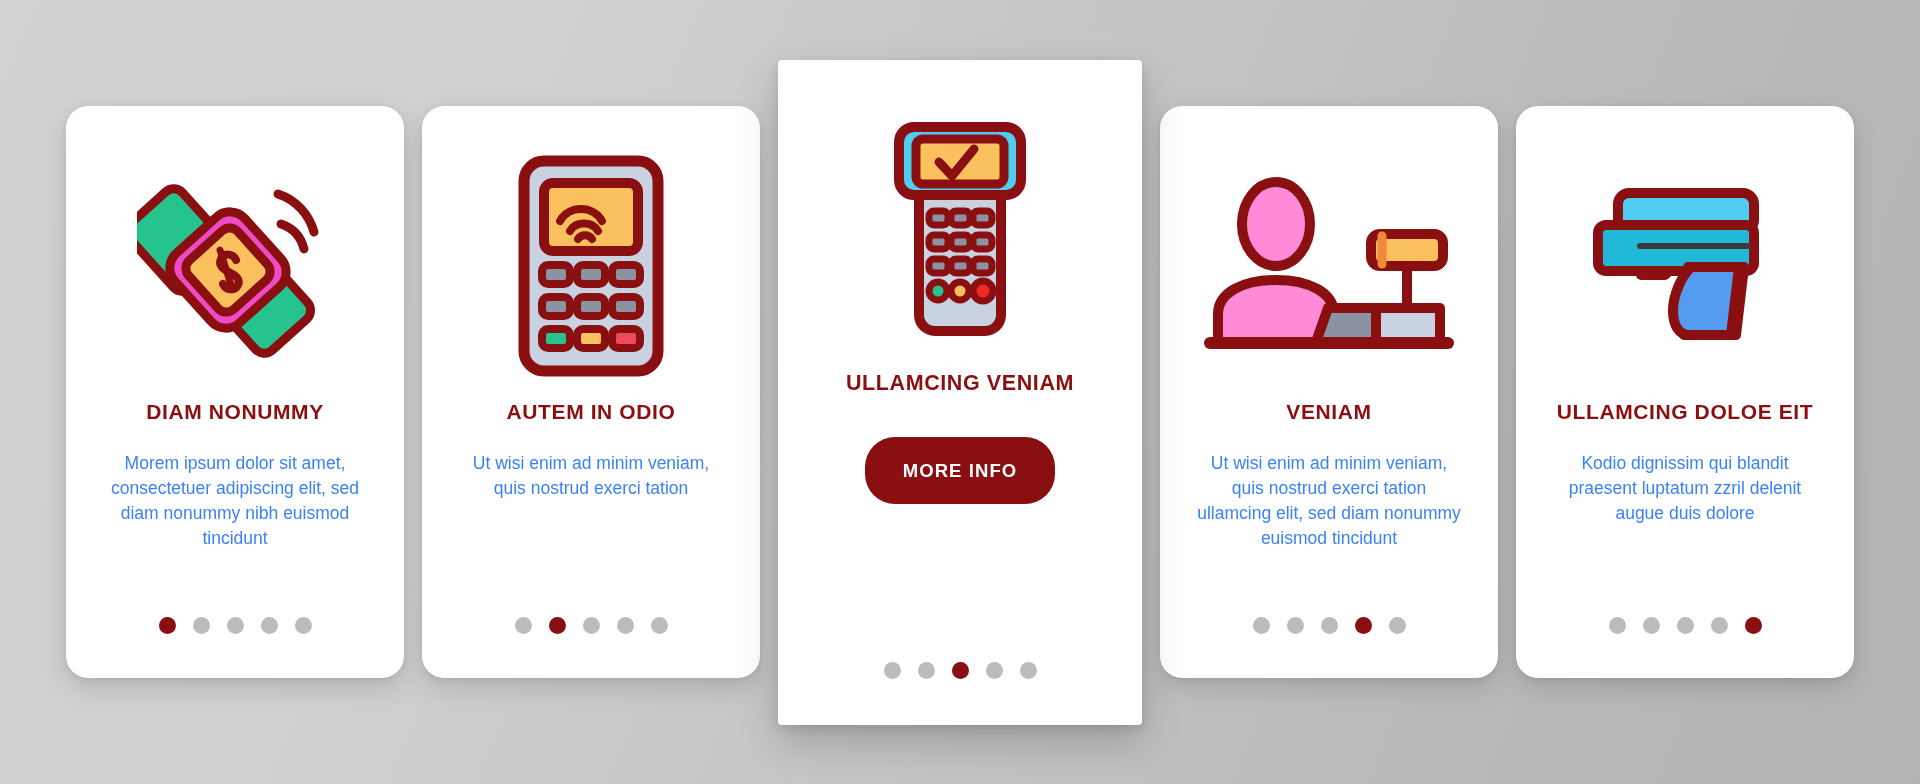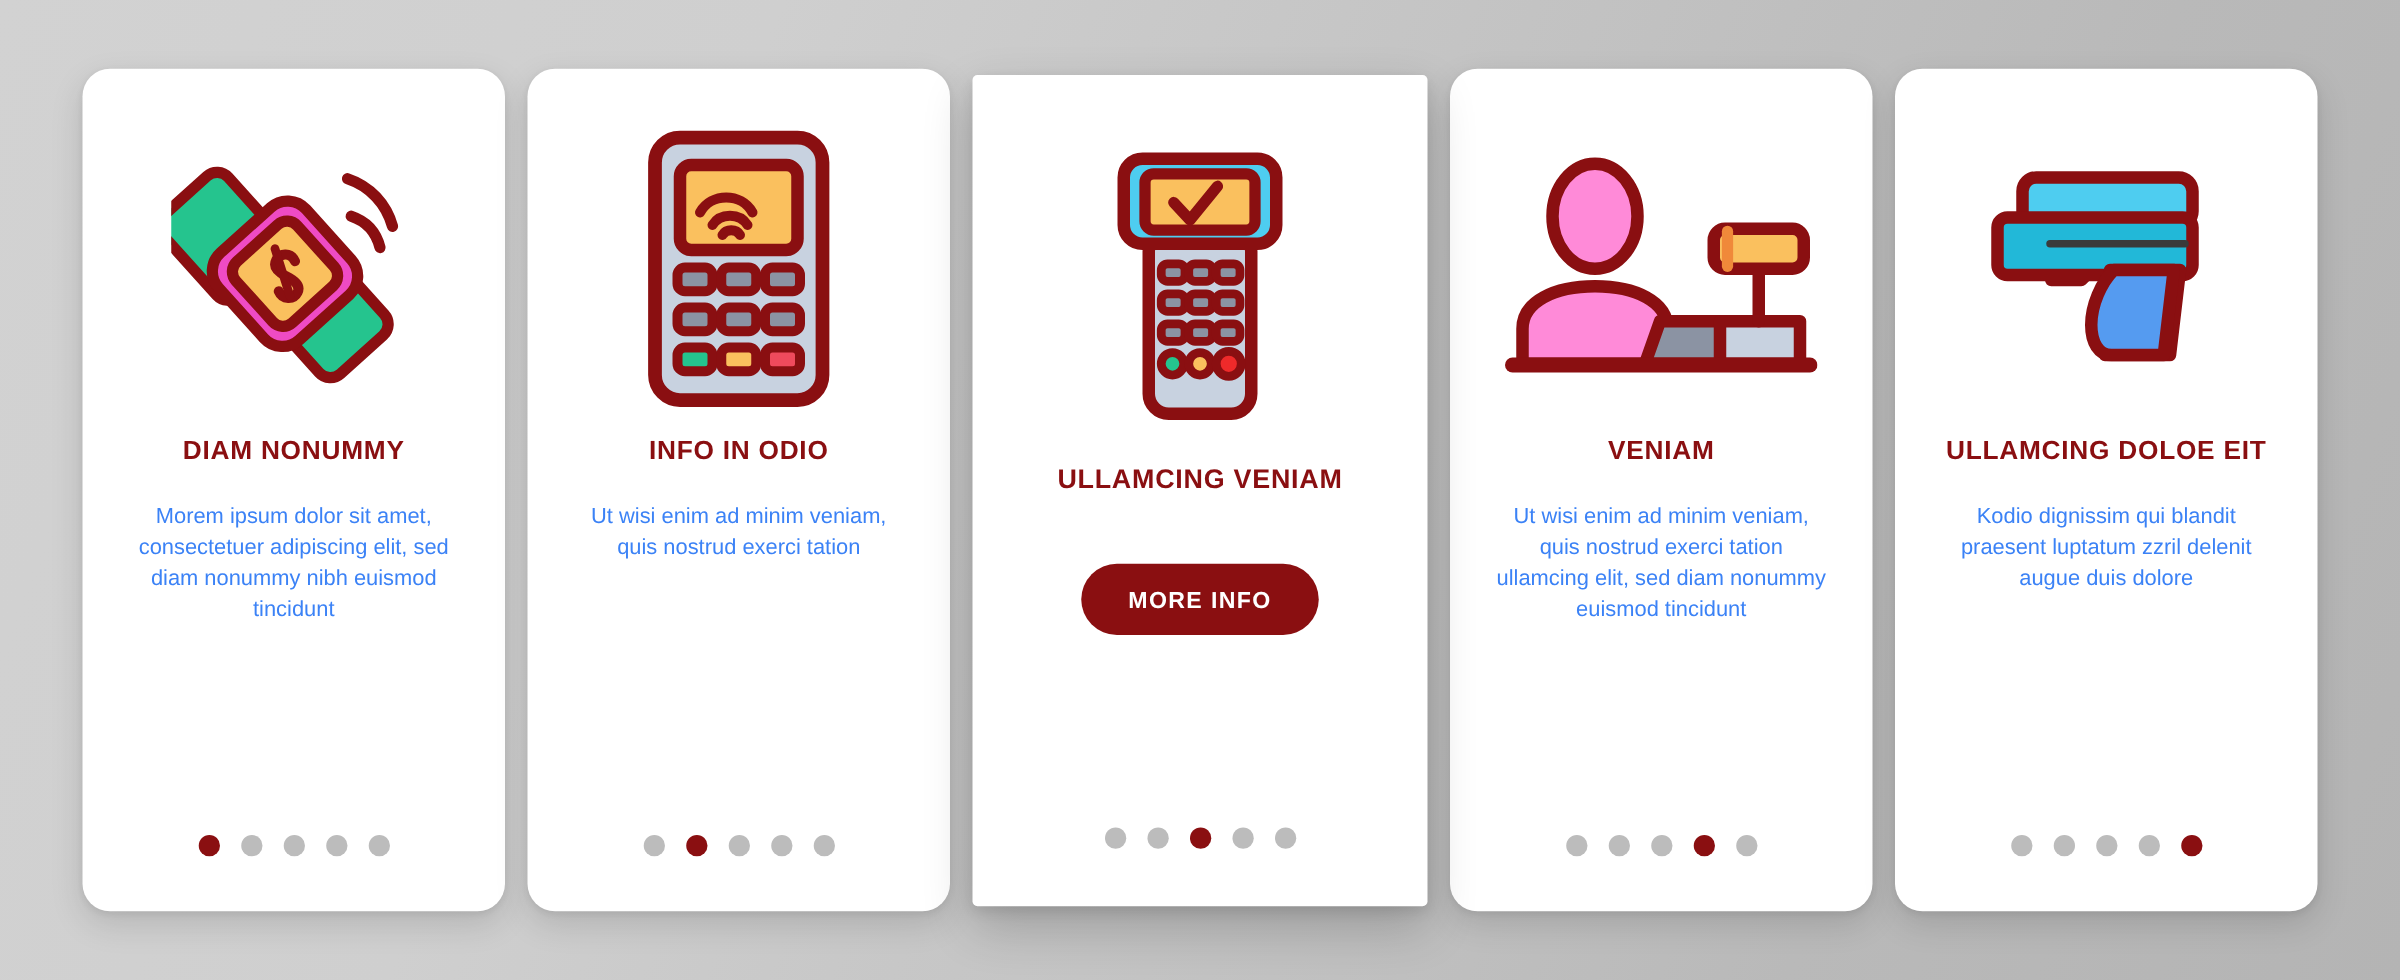--- a/index.html
+++ b/index.html
@@ -21,21 +21,21 @@
     inset: 0;
     display: flex;
     align-items: center;
     justify-content: center;
     gap: 18px;
     padding: 0 60px;
   }
 
   .card {
     width: 338px;
-    height: 674px;
+    height: 572px;
     background: #ffffff;
     border-radius: 22px;
     box-shadow: 0 10px 26px rgba(0,0,0,0.13), 0 2px 6px rgba(0,0,0,0.07);
     display: flex;
     flex-direction: column;
     align-items: center;
     padding: 26px 20px 0 20px;
     position: relative;
     flex: 0 0 auto;
   }
@@ -73,27 +73,27 @@
   .card-body {
     font-size: 17.5px;
     line-height: 1.42;
     color: #3b82f6;
     text-align: center;
     max-width: 268px;
   }
   .card.featured .card-body { max-width: 252px; }
 
   .cta {
-    margin-top: 30px;
+    margin-top: 16px;
     background: #8a0f11;
     color: #ffffff;
     border: none;
     border-radius: 30px;
     padding: 0 38px;
-    height: 57px;
+    height: 67px;
     font-size: 18.5px;
     font-weight: bold;
     letter-spacing: 1.1px;
     font-family: "Liberation Sans", sans-serif;
     cursor: pointer;
     display: flex;
     align-items: center;
     justify-content: center;
   }
 
@@ -170,21 +170,21 @@
             <rect x="24" y="142" width="28" height="19" rx="6" fill="#8b93a3"></rect>
             <rect x="59" y="142" width="28" height="19" rx="6" fill="#8b93a3"></rect>
             <rect x="94" y="142" width="28" height="19" rx="6" fill="#8b93a3"></rect>
             <rect x="24" y="174" width="28" height="19" rx="6" fill="#25c48e"></rect>
             <rect x="59" y="174" width="28" height="19" rx="6" fill="#fac05e"></rect>
             <rect x="94" y="174" width="28" height="19" rx="6" fill="#ef4a5c"></rect>
           </g>
         </svg>
       </span>
     </div>
-    <div class="card-title">INFO IN ODIO</div>
+    <div class="card-title">AUTEM IN ODIO</div>
     <div class="card-body">Ut wisi enim ad minim veniam, quis nostrud exerci tation</div>
     <div class="dots">
       <span class="dot"></span>
       <span class="dot active"></span>
       <span class="dot"></span>
       <span class="dot"></span>
       <span class="dot"></span>
     </div>
   </div>
 

